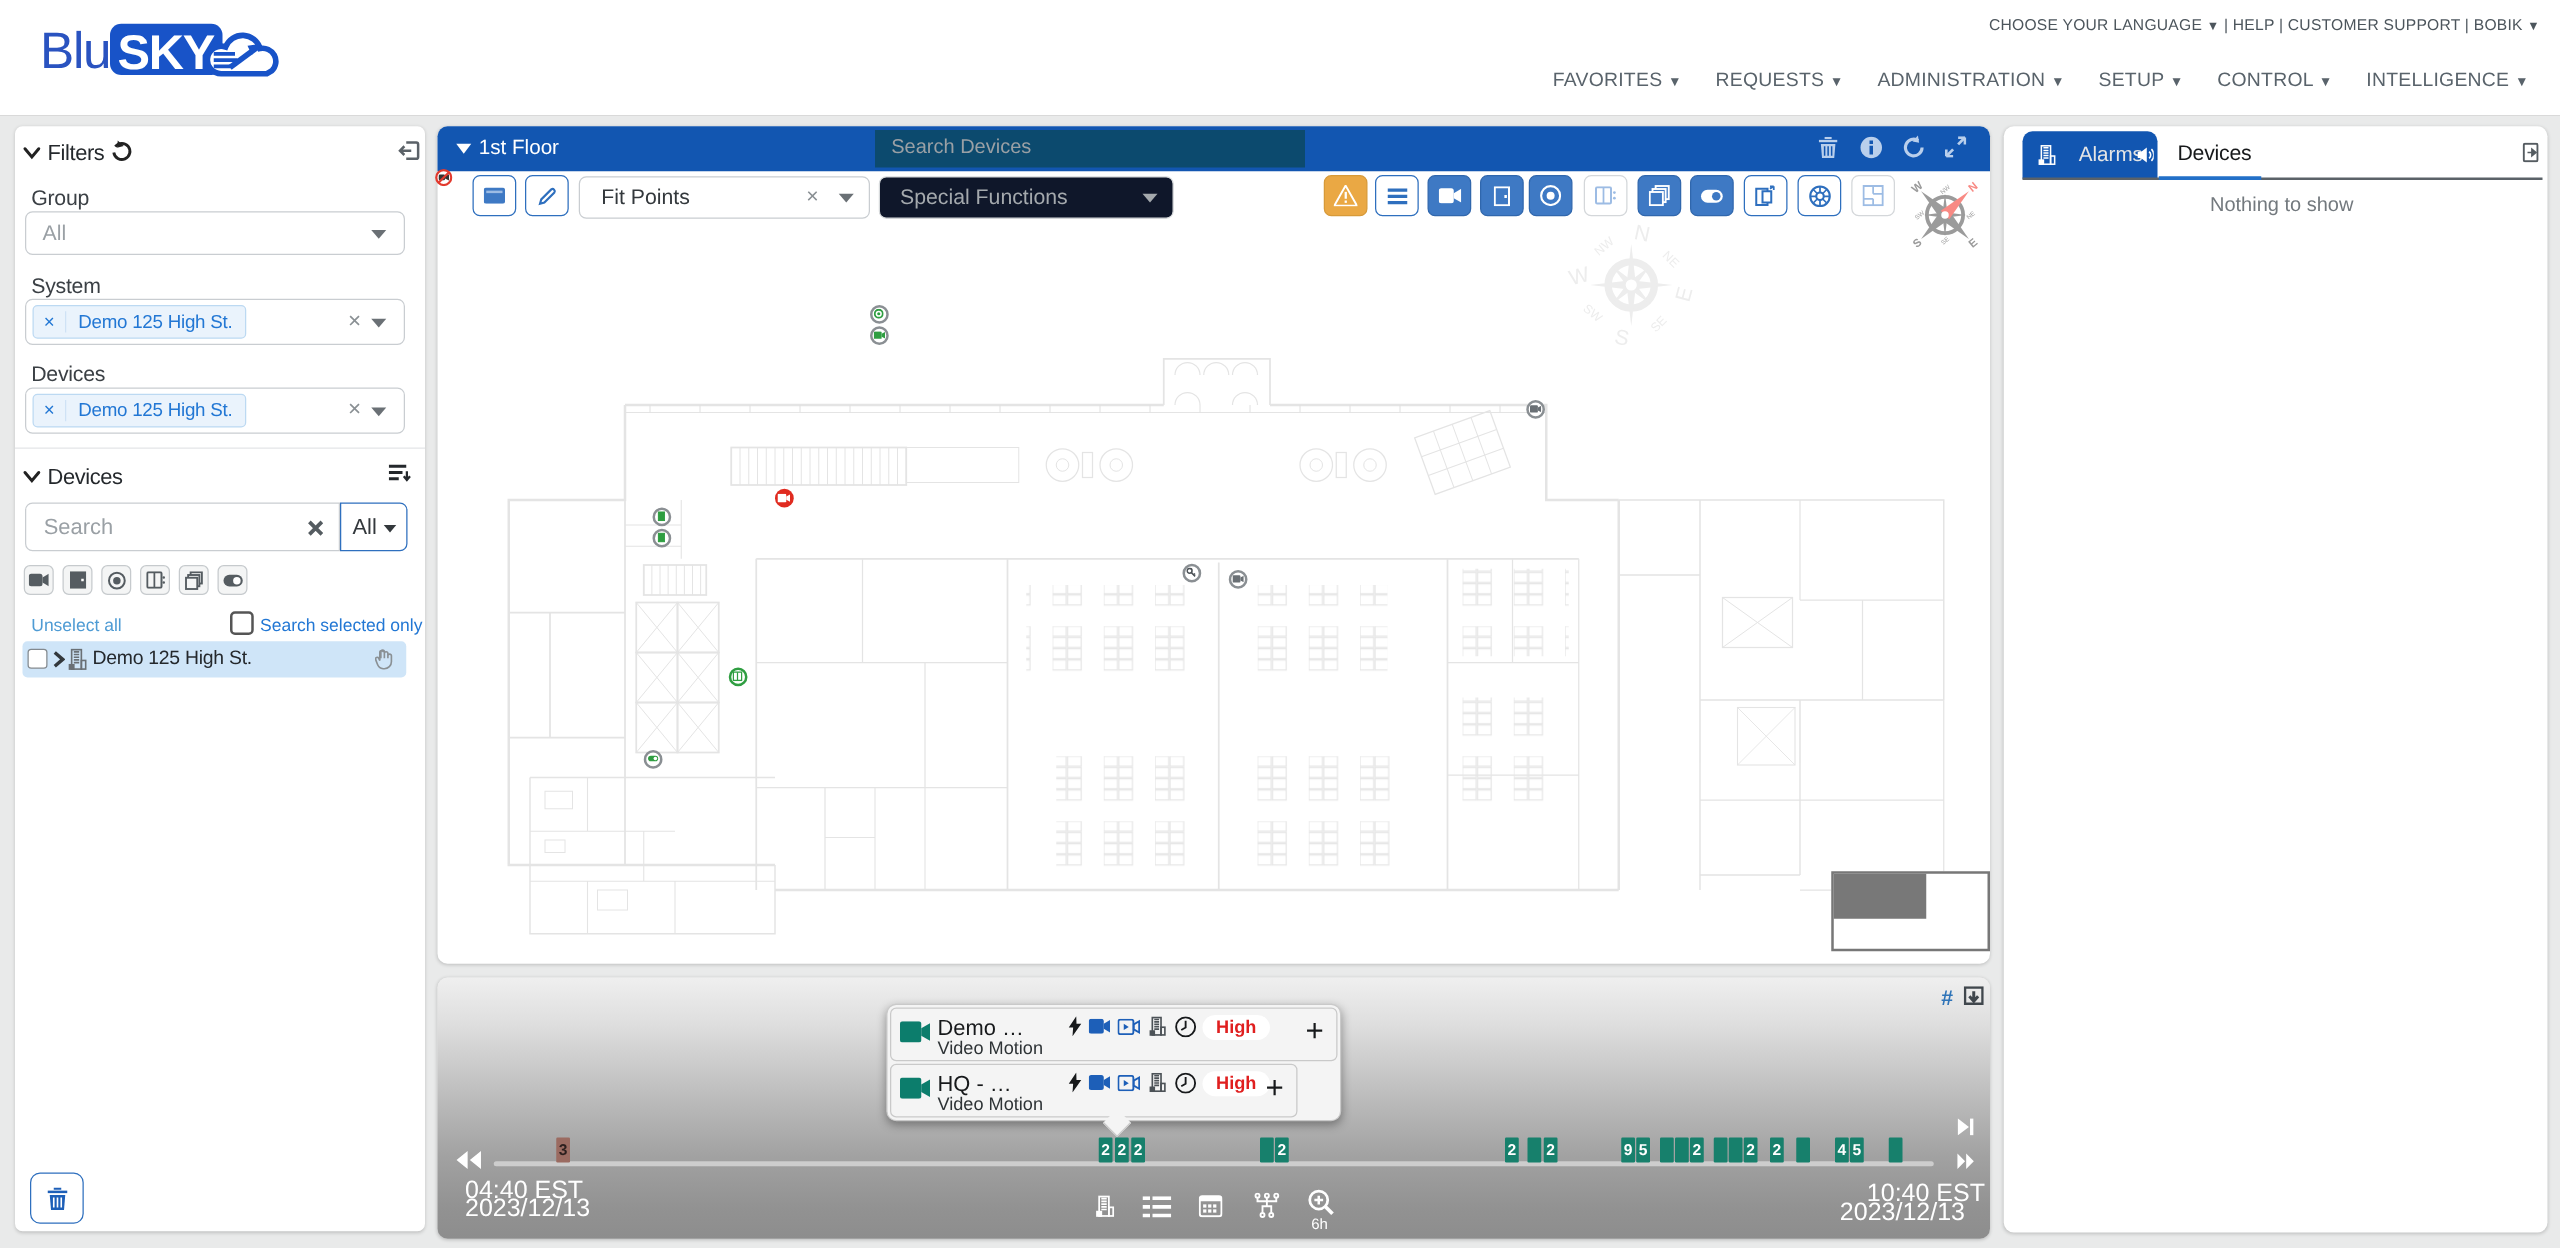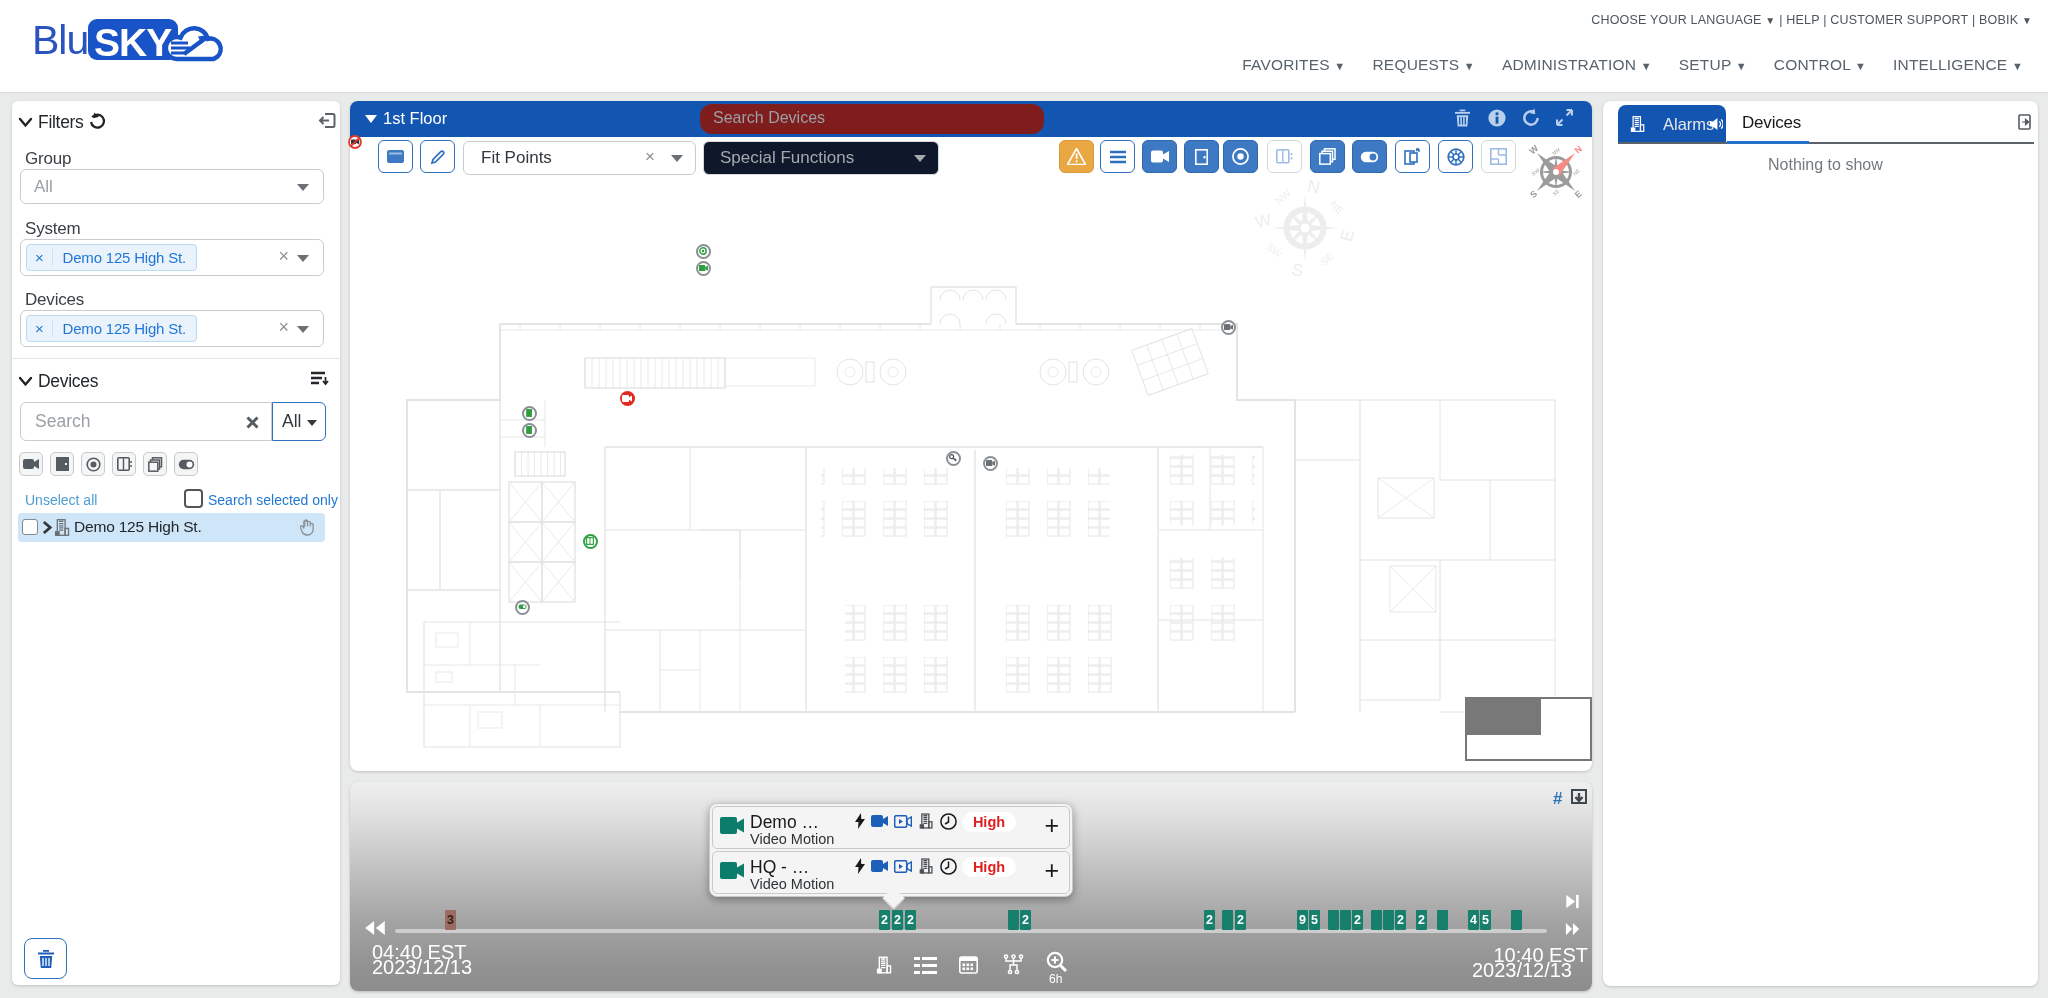--- a/index.html
+++ b/index.html
@@ -174,21 +174,21 @@
         <rect x="5" y="0" width="6" height="1.8"></rect>
         <path d="M1.8 6 h12.4 l-1 12 h-10.4 z"></path>
       </g>
       <path d="M5 8 v8 M8 8 v8 M11 8 v8" stroke="#fff" stroke-width="1.3"></path>
     </svg>
 </div>
 <div class="card" style="left:350px;top:101px;width:1242px;height:670px;border-radius:8px"></div>
 <div class="abs" style="left:350px;top:101px;width:1242px;height:36px;background:#1256b1;border-radius:8px 8px 0 0">
  <div class="abs" style="left:15px;top:14px;width:0;height:0;border-left:6px solid transparent;border-right:6px solid transparent;border-top:8px solid #fff"></div>
  <span class="abs" style="left:33px;top:8px;font-size:16.5px;color:#fff">1st Floor</span>
- <div class="abs" style="left:350px;top:3px;width:344px;height:30px;background:#7f1d1d;border-radius:12px">
+ <div class="abs" style="left:350px;top:3px;width:344px;height:30px;background:#0c4a6e;border-radius:0">
       <span class="abs" style="left:13px;top:5px;font-size:16px;color:#9aa0a5">Search Devices</span>
     </div>
 </div>
 
 <svg class="abs" style="left:1455px;top:109px" width="15" height="18" viewBox="0 0 16 18">
     <g fill="#b9cfec">
       <rect x="0" y="2.5" width="16" height="2"></rect>
       <rect x="5" y="0" width="6" height="1.8"></rect>
       <path d="M1.8 6 h12.4 l-1 12 h-10.4 z"></path>
     </g>
@@ -619,21 +619,21 @@
       </g>
     </svg>
  <svg class="abs" style="left:227px;top:6px" width="17" height="17" viewBox="0 0 17 17">
       <circle cx="8.5" cy="8.5" r="7.6" fill="none" stroke="#17191b" stroke-width="1.5"></circle>
       <path d="M8.5 3.5 V9 l-3.5 2" fill="none" stroke="#17191b" stroke-width="1.5"></path>
     </svg>
  <div class="abs" style="left:249px;top:5px;width:54px;height:20px;background:#fff;border-radius:10px;text-align:center"><span style="font-size:14.5px;font-weight:bold;color:#e01f1f;line-height:20px">High</span></div>
  <span class="abs" style="right:10px;top:4px;font-size:25px;font-weight:400;color:#17191b">+</span>
 </div>
 
-<div class="abs" style="left:712px;top:851px;width:358px;height:43px;background:#f4f4f4;border:1px solid #c9c9c9;border-radius:5px">
+<div class="abs" style="left:712px;top:851px;width:326px;height:43px;background:#f4f4f4;border:1px solid #c9c9c9;border-radius:5px">
  <svg class="abs" style="left:7px;top:10px" width="24" height="17" viewBox="0 0 24 17">
       <rect x="0" y="0" width="17" height="17" rx="2" fill="#0c7d6c"></rect>
       <path d="M17 5.5 L24 1.5 V15.5 L17 11.5 z" fill="#0c7d6c"></path>
     </svg>
  <span class="abs" style="left:37px;top:5px;font-size:17.5px;color:#17191b">HQ - …</span>
  <span class="abs" style="left:37px;top:24px;font-size:14.5px;color:#2e3336;white-space:nowrap">Video Motion</span>
  <svg class="abs" style="left:141px;top:6px" width="12" height="16" viewBox="0 0 12 16">
       <path d="M7 0 L1 9 h3.5 L4 16 L11 6 H7.2 z" fill="#17191b"></path>
     </svg>
  <svg class="abs" style="left:158px;top:8px" width="17" height="12" viewBox="0 0 17 12">

